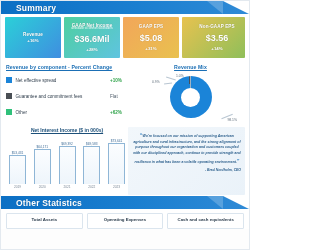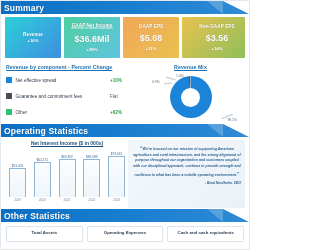--- a/index.html
+++ b/index.html
@@ -23,21 +23,21 @@
     background: linear-gradient(90deg, #0b6fc4 0%, #1b7fd0 55%, #2f8ad6 100%);
     display: flex;
     align-items: center;
     margin: 0;
   }
   .section-bar .title {
     color: #ffffff;
     font-size: 8.5px;
     font-weight: bold;
     letter-spacing: 0.2px;
-    padding-left: 3px;
+    padding-left: 15px;
     text-shadow: 0 0 1px rgba(0,0,0,.25);
   }
   .section-bar .notch {
     position: absolute;
     right: 0; top: 0;
     width: 26px; height: 13px;
     background: #ffffff;
     clip-path: polygon(100% 0, 0 0, 100% 100%);
   }
   .section-bar .notch2 {
@@ -346,25 +346,20 @@
         <span class="dlabel dl-a">1.0%</span>
         <span class="dlabel dl-b">0.9%</span>
         <span class="dlabel dl-c">98.1%</span>
         <span class="leader" style="width:10px;height:0.5px;top:6px;left:30px;transform:rotate(18deg);"></span>
         <span class="leader" style="width:8px;height:0.5px;top:11px;left:28px;transform:rotate(-8deg);"></span>
         <span class="leader" style="width:12px;height:0.5px;bottom:6px;right:12px;transform:rotate(-22deg);"></span>
       </div>
     </div>
   </div>
 
-  <div class="section-bar">
-    <div class="title">Operating Statistics</div>
-    <div class="notch2"></div>
-    <div class="notch"></div>
-  </div>
 
   <div class="ops-block">
     <div class="ops-left">
       <div class="chart-title">Net Interest Income ($ in 000s)</div>
       <div class="bars" id="bars">
           <div class="bar-col">
             <div class="bar-val">$53,431</div>
             <div class="bar" style="height: 29px;"></div>
           </div>
           <div class="bar-col">

